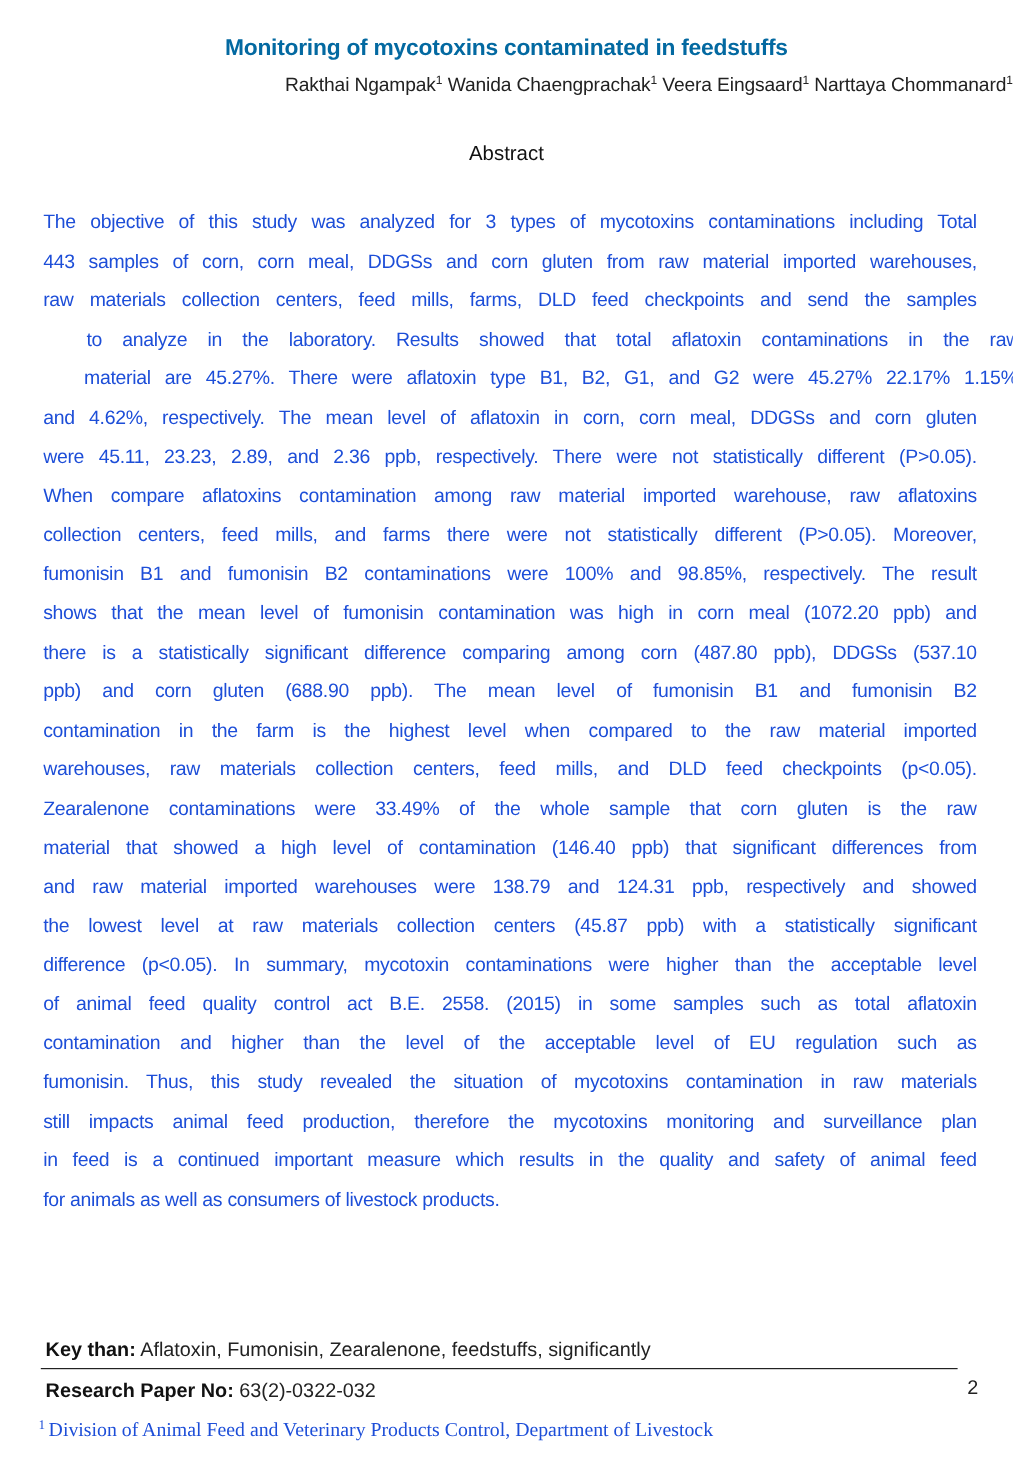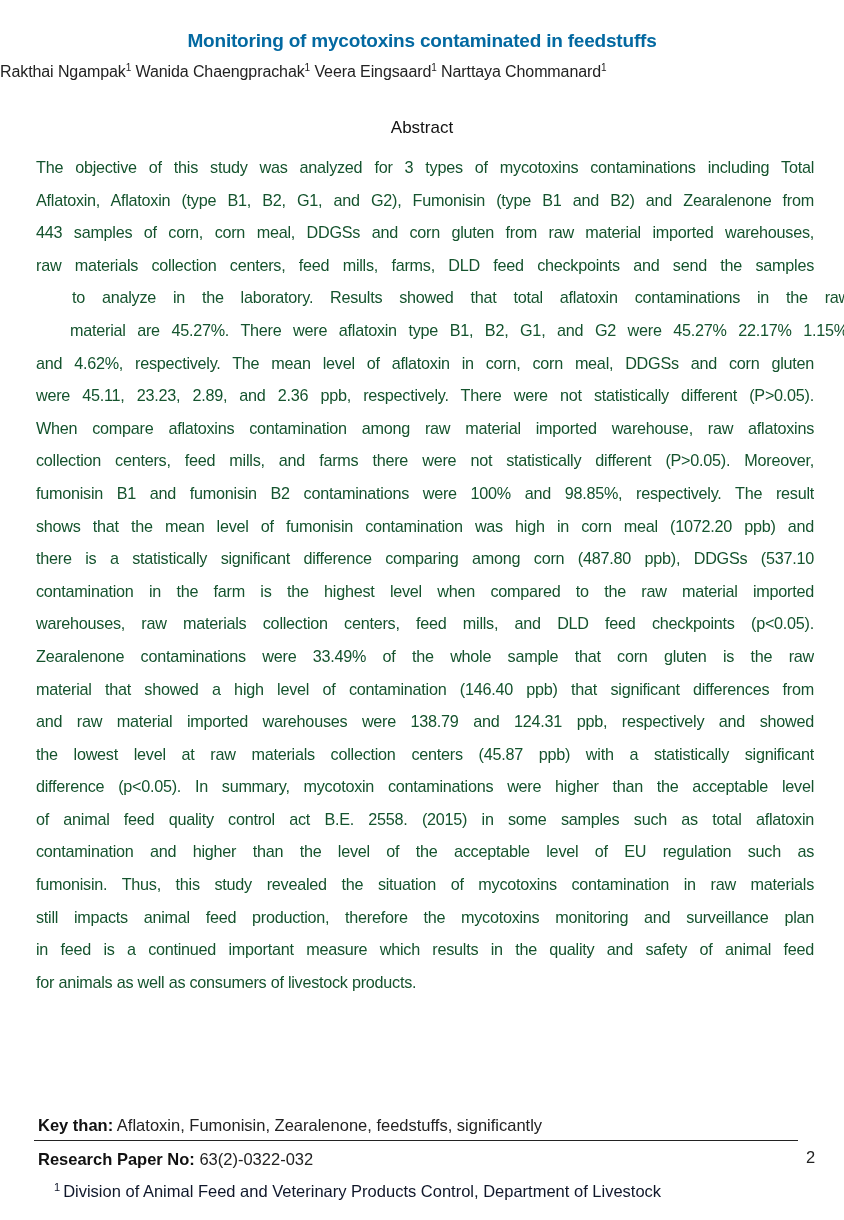--- a/index.html
+++ b/index.html
@@ -24,46 +24,46 @@
     font-size: 19px;
     font-weight: bold;
     letter-spacing: -0.2px;
     color: #0369a1;
   }
   .authors {
     position: absolute;
     top: 63px;
     left: 0;
     width: 844px;
-    text-align: left;
+    text-align: right;
     font-size: 16px;
     color: #222;
     letter-spacing: -0.1px;
   }
   .authors sup {
     font-size: 10px;
     vertical-align: 6px;
     line-height: 0;
   }
   .abstract-heading {
     position: absolute;
     top: 118px;
     left: 0;
     width: 844px;
     text-align: center;
     font-size: 17px;
     color: #111;
   }
   .body-text {
     position: absolute;
-    top: 154px;
+    top: 172px;
     left: 36px;
     width: 778px;
     font-size: 16.2px;
-    color: #14532d;
+    color: #1d4ed8;
   }
   .body-line {
     height: 32.6px;
     line-height: 26px;
     white-space: nowrap;
     text-align: justify;
     text-align-last: justify;
     letter-spacing: -0.25px;
   }
   .body-line.last {
@@ -98,23 +98,24 @@
   .page-number {
     position: absolute;
     top: 1148px;
     left: 806px;
     font-size: 16.5px;
     color: #222;
   }
   .affiliation {
     position: absolute;
     top: 1182px;
-    left: 54px;
+    left: 32px;
     font-size: 16.5px;
-    color: #0f172a;
+    color: #1d4ed8;
+    font-family: Liberation Serif, serif;
   }
   .affiliation sup {
     font-size: 11px;
     vertical-align: 6px;
     line-height: 0;
     margin-right: 3px;
   }
 </style>
 </head>
 <body>
@@ -125,32 +126,32 @@
   <span>Rakthai Ngampak</span><sup>1</sup>
   <span>Wanida Chaengprachak</span><sup>1</sup>
   <span>Veera Eingsaard</span><sup>1</sup>
   <span>Narttaya Chommanard</span><sup>1</sup>
 </div>
 
 <div class="abstract-heading">Abstract</div>
 
 <div class="body-text" id="abstract-body">
     <div class="body-line" style="white-space: normal; display: block; width: 778px; height: 32.6px; overflow: hidden;">The objective of this study was analyzed for 3 types of mycotoxins contaminations including Total</div>
-    <div class="body-line" style="white-space: normal; display: block; width: 778px; height: 32.6px; overflow: hidden;">Aflatoxin, Aflatoxin (type B1, B2, G1, and G2), Fumonisin (type B1 and B2) and Zearalenone from</div>
     <div class="body-line" style="white-space: normal; display: block; width: 778px; height: 32.6px; overflow: hidden;">443 samples of corn, corn meal, DDGSs and corn gluten from raw material imported warehouses,</div>
     <div class="body-line" style="white-space: normal; display: block; width: 778px; height: 32.6px; overflow: hidden;">raw materials collection centers, feed mills, farms, DLD feed checkpoints and send the samples</div>
     <div class="body-line" style="white-space: normal; display: block; width: 778px; height: 32.6px; overflow: hidden; margin-left: 36px;">to analyze in the laboratory. Results showed that total aflatoxin contaminations in the raw</div>
     <div class="body-line" style="white-space: normal; display: block; width: 778px; height: 32.6px; overflow: hidden; margin-left: 34px;">material are 45.27%. There were aflatoxin type B1, B2, G1, and G2 were 45.27% 22.17% 1.15%</div>
     <div class="body-line" style="white-space: normal; display: block; width: 778px; height: 32.6px; overflow: hidden;">and 4.62%, respectively. The mean level of aflatoxin in corn, corn meal, DDGSs and corn gluten</div>
     <div class="body-line" style="white-space: normal; display: block; width: 778px; height: 32.6px; overflow: hidden;">were 45.11, 23.23, 2.89, and 2.36 ppb, respectively. There were not statistically different (P&gt;0.05).</div>
     <div class="body-line" style="white-space: normal; display: block; width: 778px; height: 32.6px; overflow: hidden;">When compare aflatoxins contamination among raw material imported warehouse, raw aflatoxins</div>
     <div class="body-line" style="white-space: normal; display: block; width: 778px; height: 32.6px; overflow: hidden;">collection centers, feed mills, and farms there were not statistically different (P&gt;0.05). Moreover,</div>
     <div class="body-line" style="white-space: normal; display: block; width: 778px; height: 32.6px; overflow: hidden;">fumonisin B1 and fumonisin B2 contaminations were 100% and 98.85%, respectively. The result</div>
     <div class="body-line" style="white-space: normal; display: block; width: 778px; height: 32.6px; overflow: hidden;">shows that the mean level of fumonisin contamination was high in corn meal (1072.20 ppb) and</div>
     <div class="body-line" style="white-space: normal; display: block; width: 778px; height: 32.6px; overflow: hidden;">there is a statistically significant difference comparing among corn (487.80 ppb), DDGSs (537.10</div>
+    <div class="body-line" style="white-space: normal; display: block; width: 778px; height: 32.6px; overflow: hidden;">ppb) and corn gluten (688.90 ppb). The mean level of fumonisin B1 and fumonisin B2</div>
     <div class="body-line" style="white-space: normal; display: block; width: 778px; height: 32.6px; overflow: hidden;">contamination in the farm is the highest level when compared to the raw material imported</div>
     <div class="body-line" style="white-space: normal; display: block; width: 778px; height: 32.6px; overflow: hidden;">warehouses, raw materials collection centers, feed mills, and DLD feed checkpoints (p&lt;0.05).</div>
     <div class="body-line" style="white-space: normal; display: block; width: 778px; height: 32.6px; overflow: hidden;">Zearalenone contaminations were 33.49% of the whole sample that corn gluten is the raw</div>
     <div class="body-line" style="white-space: normal; display: block; width: 778px; height: 32.6px; overflow: hidden;">material that showed a high level of contamination (146.40 ppb) that significant differences from</div>
     <div class="body-line" style="white-space: normal; display: block; width: 778px; height: 32.6px; overflow: hidden;">and raw material imported warehouses were 138.79 and 124.31 ppb, respectively and showed</div>
     <div class="body-line" style="white-space: normal; display: block; width: 778px; height: 32.6px; overflow: hidden;">the lowest level at raw materials collection centers (45.87 ppb) with a statistically significant</div>
     <div class="body-line" style="white-space: normal; display: block; width: 778px; height: 32.6px; overflow: hidden;">difference (p&lt;0.05). In summary, mycotoxin contaminations were higher than the acceptable level</div>
     <div class="body-line" style="white-space: normal; display: block; width: 778px; height: 32.6px; overflow: hidden;">of animal feed quality control act B.E. 2558. (2015) in some samples such as total aflatoxin</div>
     <div class="body-line" style="white-space: normal; display: block; width: 778px; height: 32.6px; overflow: hidden;">contamination and higher than the level of the acceptable level of EU regulation such as</div>
     <div class="body-line" style="white-space: normal; display: block; width: 778px; height: 32.6px; overflow: hidden;">fumonisin. Thus, this study revealed the situation of mycotoxins contamination in raw materials</div>

